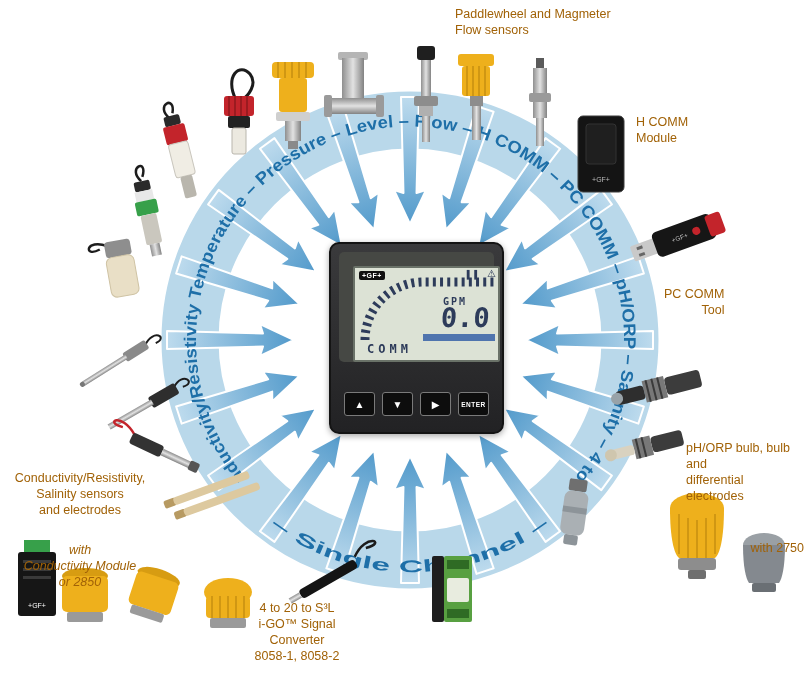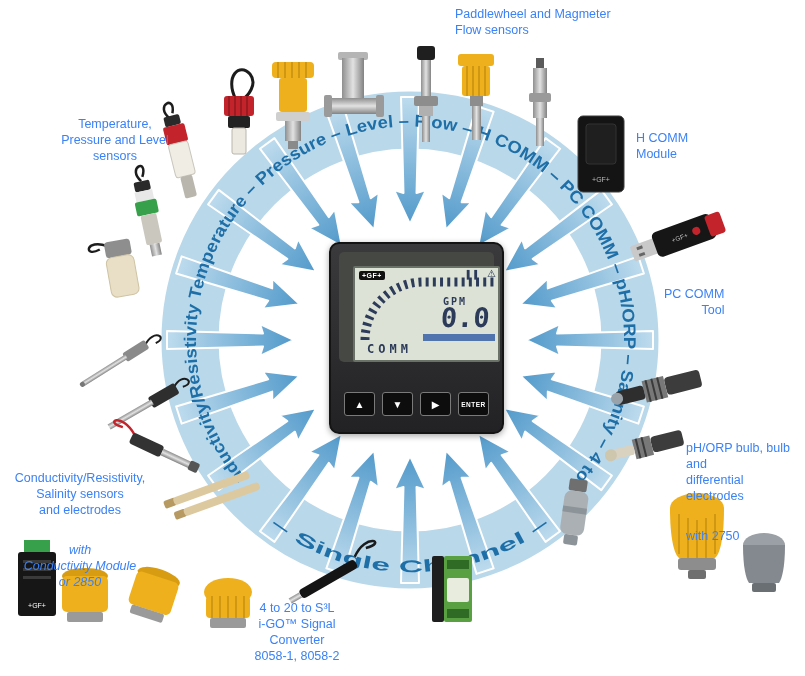--- a/index.html
+++ b/index.html
@@ -5,30 +5,30 @@
   html,body { margin:0; padding:0; background:#ffffff; }
   .canvas {
     position:relative; width:805px; height:676px; overflow:hidden;
     font-family:"Liberation Sans", sans-serif; background:#ffffff;
   }
   .scene { position:absolute; left:0; top:0; }
 
   .ring-text { font:bold 17px "Liberation Sans", sans-serif; fill:#1e6fa8; }
 
   .lbl {
-    position:absolute; font-size:12.5px; line-height:1.28; color:#3b82f6;
+    position:absolute; font-size:12.5px; line-height:1.28; color:#a16207;
     white-space:pre-line;
   }
   .lbl.center { text-align:center; }
   #lbl-flow   { left:455px; top:6px; }
   #lbl-temp   { left:45px;  top:116px; width:140px; }
-  #lbl-hcomm  { left:636px; top:130px; }
+  #lbl-hcomm  { left:636px; top:114px; }
   #lbl-pccomm { left:664px; top:286px;text-align:right; }
   #lbl-ph     { left:686px; top:424px; width:118px; }
-  #lbl-ph .note { margin-top:8px; }
+  #lbl-ph .note { margin-top:20px;text-align:right; }
   #lbl-cond   { left:4px;   top:454px; width:152px; }
   #lbl-cond .note { margin-top:8px;font-style:italic; }
   #lbl-conv   { left:238px; top:600px; width:118px; }
 
   
   .device {
     position:absolute; left:329px; top:242px; width:175px; height:192px;
     background:linear-gradient(#3a3a3c,#222224);
     border:2px solid #141414; border-radius:10px;
     box-shadow:0 2px 6px rgba(0,0,0,.35);
@@ -344,23 +344,20 @@
       <button class="dev-btn">▲</button>
       <button class="dev-btn">▼</button>
       <button class="dev-btn">▶</button>
       <button class="dev-btn enter">ENTER</button>
     </div>
   </div>
 
   <div class="lbl" id="lbl-flow">Paddlewheel and Magmeter
 Flow sensors</div>
 
-  <div class="lbl center" id="lbl-temp">Temperature,
-Pressure and Level
-sensors</div>
 
   <div class="lbl" id="lbl-hcomm">H COMM
 Module</div>
 
   <div class="lbl" id="lbl-pccomm">PC COMM
 Tool</div>
 
   <div class="lbl" id="lbl-ph">
     <div>pH/ORP bulb, bulb and
 differential electrodes</div>

